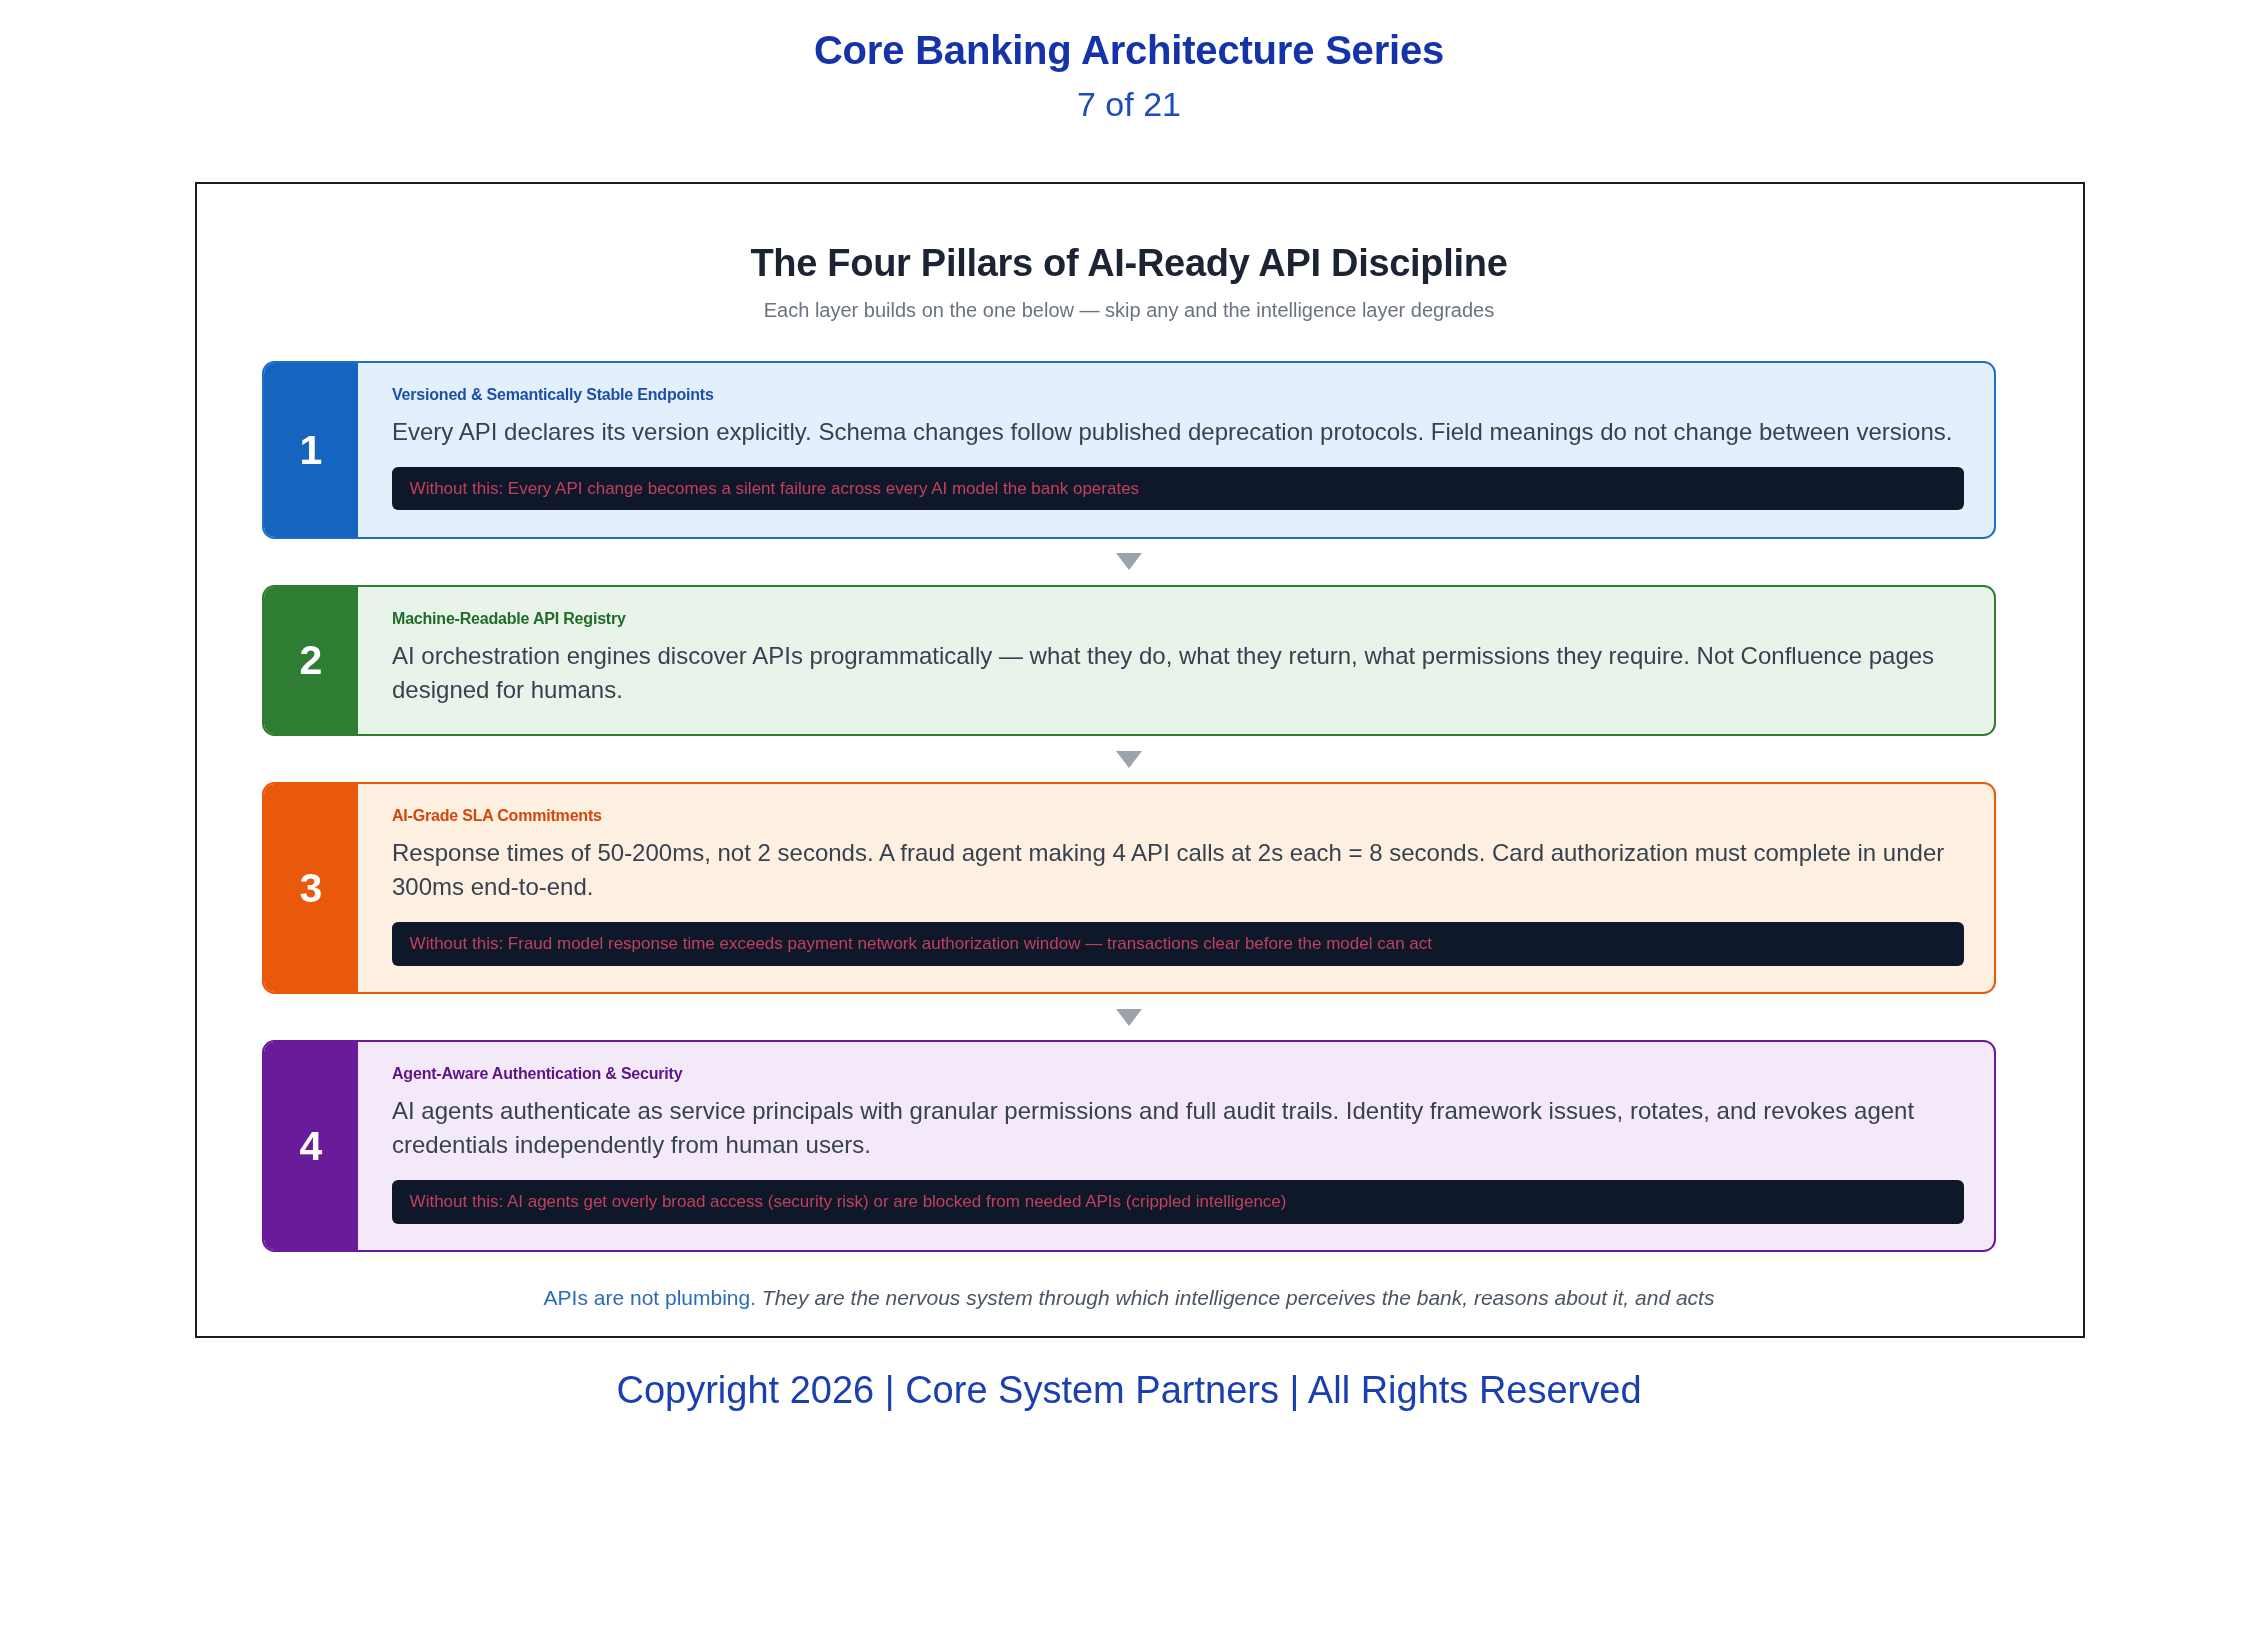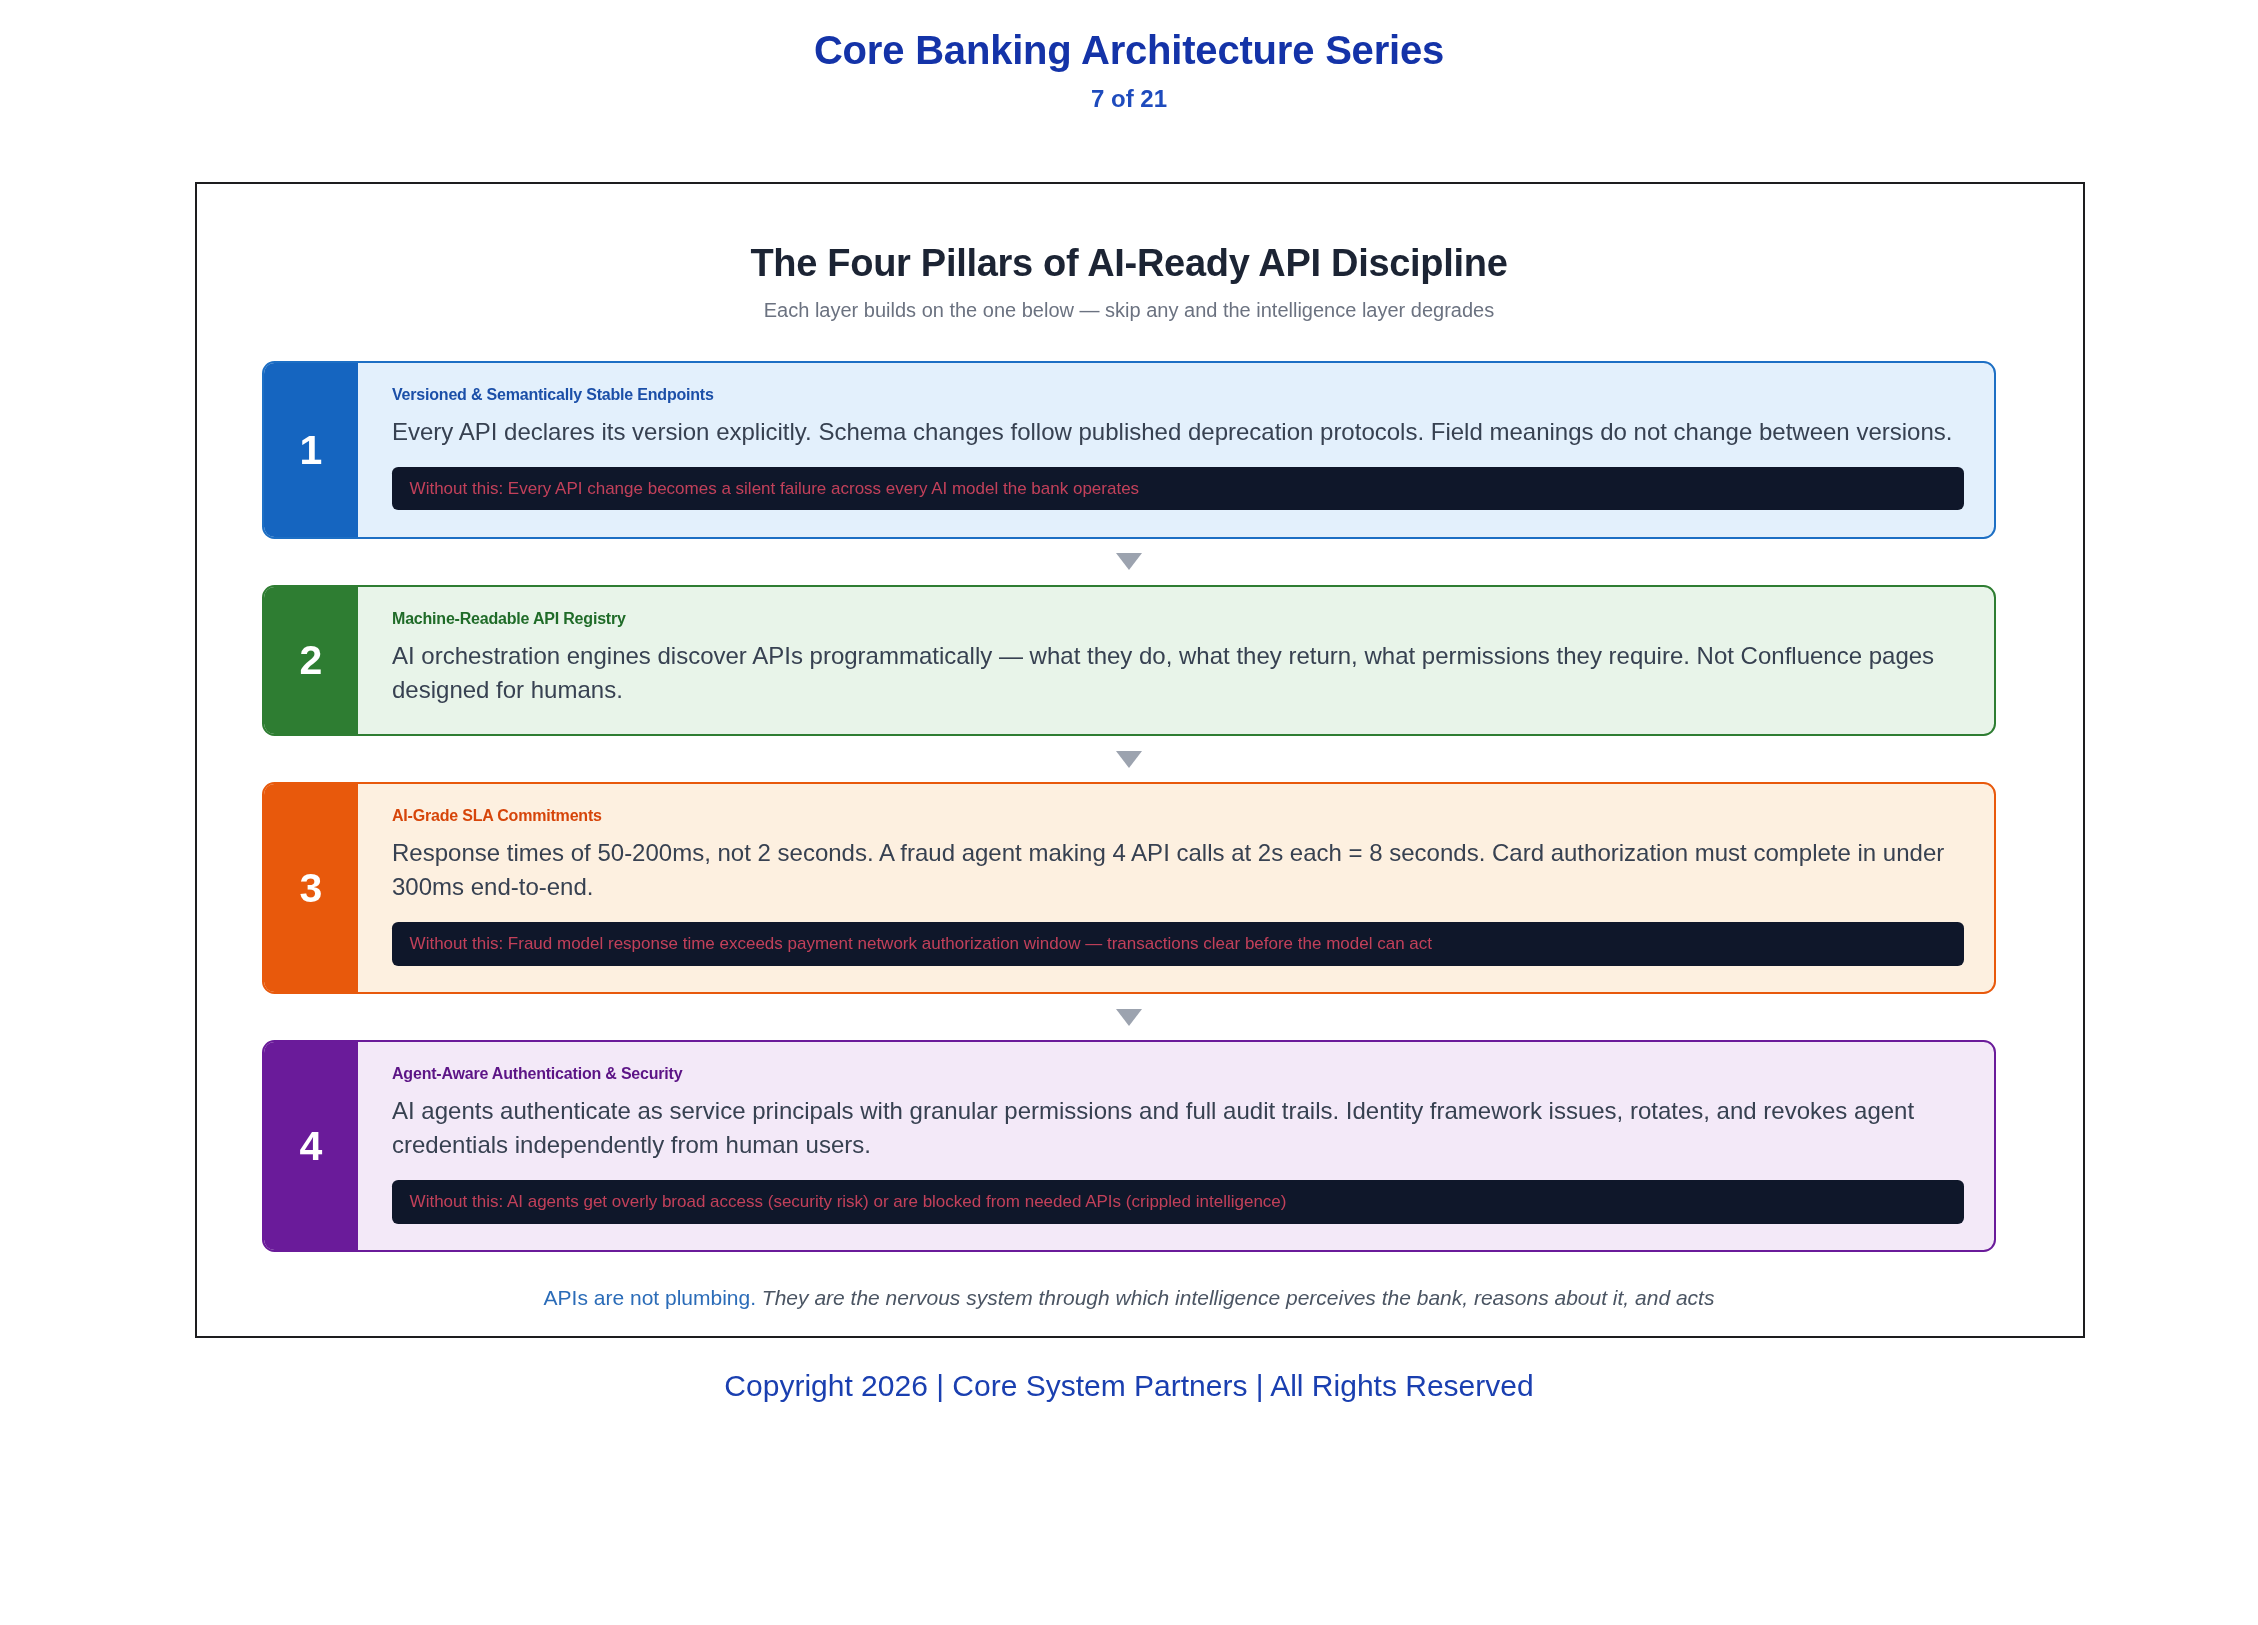--- a/index.html
+++ b/index.html
@@ -25,22 +25,22 @@
     padding-top: 26.5px;
   }
   .deck-title {
     font-size: 40px;
     font-weight: bold;
     color: #1433a8;
     letter-spacing: -0.2px;
     line-height: 1.15;
   }
   .deck-subtitle {
-    font-size: 24px;
-    font-weight: bold;
+    font-size: 34px;
+    font-weight: normal;
     color: #1e4bbd;
     margin-top: 12.4px;
     line-height: 1.15;
   }
 
   
   .slide-card {
     position: absolute;
     left: 195px;
     top: 182px;
@@ -166,21 +166,21 @@
     color: #4b5563;
   }
 
   
   .copyright {
     position: absolute;
     left: 0;
     top: 1369px;
     width: 100%;
     text-align: center;
-    font-size: 30px;
+    font-size: 38px;
     color: #1a3fb0;
   }
 </style>
 </head>
 <body>
 
 <div class="page">
 
   <div class="deck-header">
     <div class="deck-title">Core Banking Architecture Series</div>

